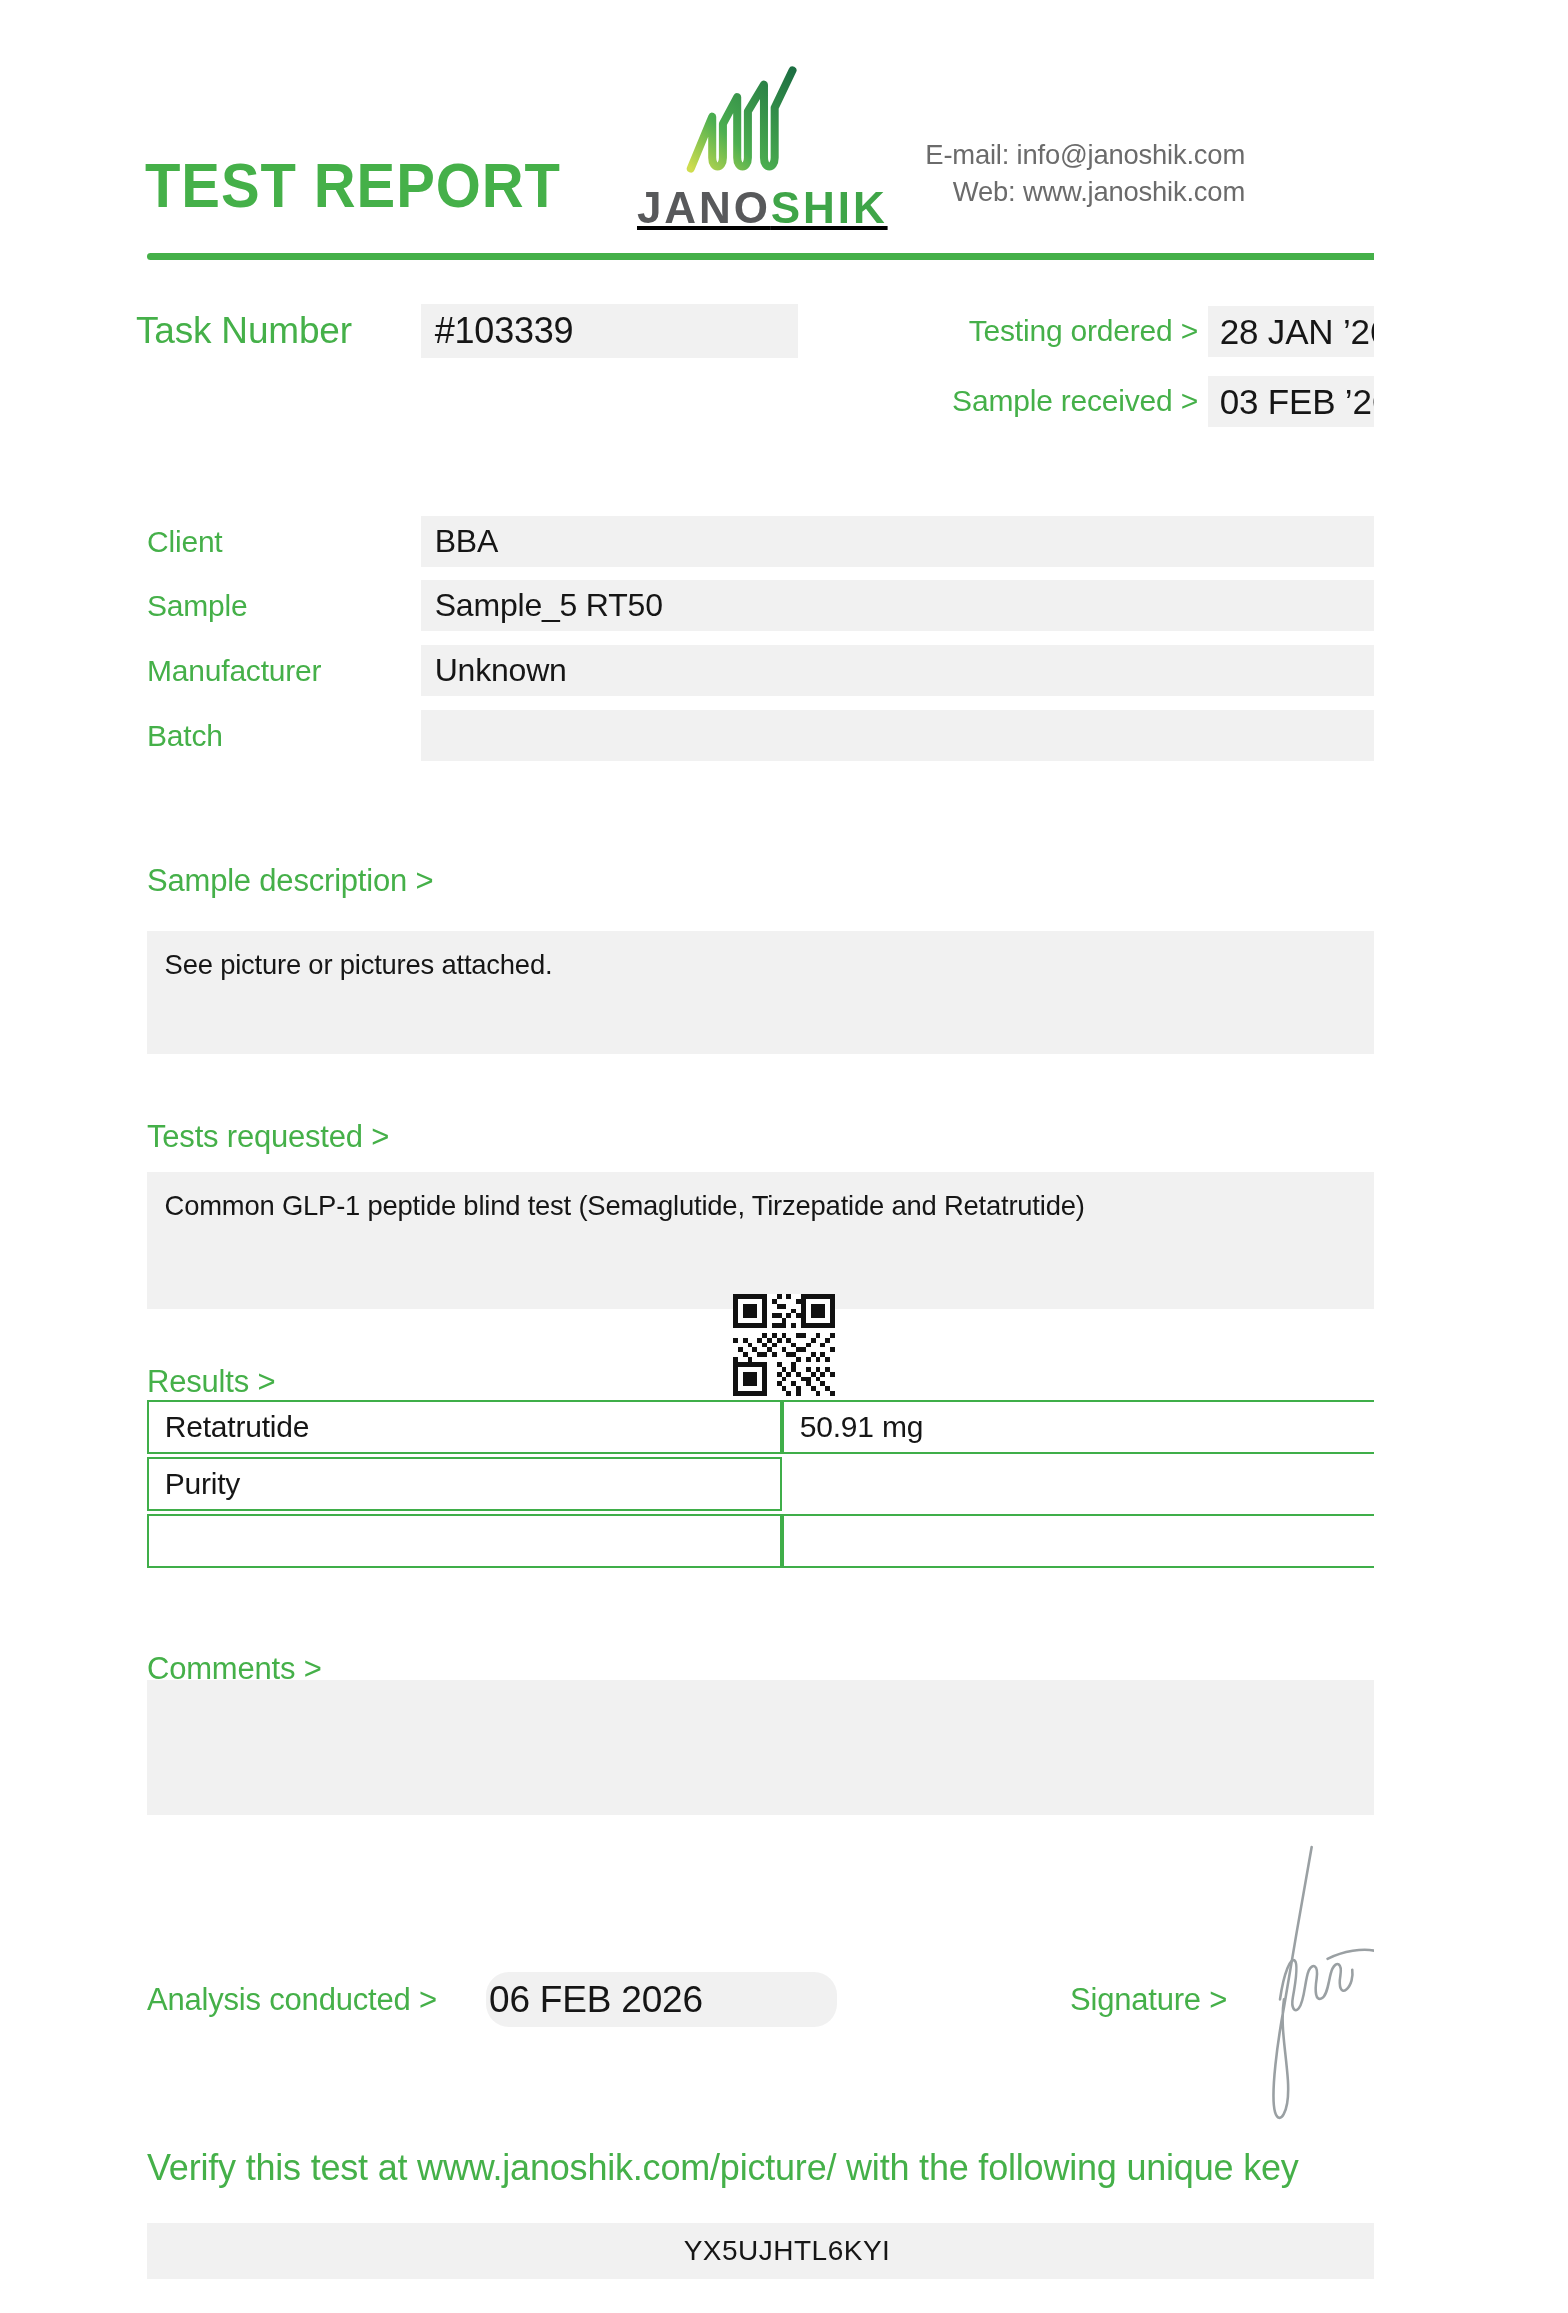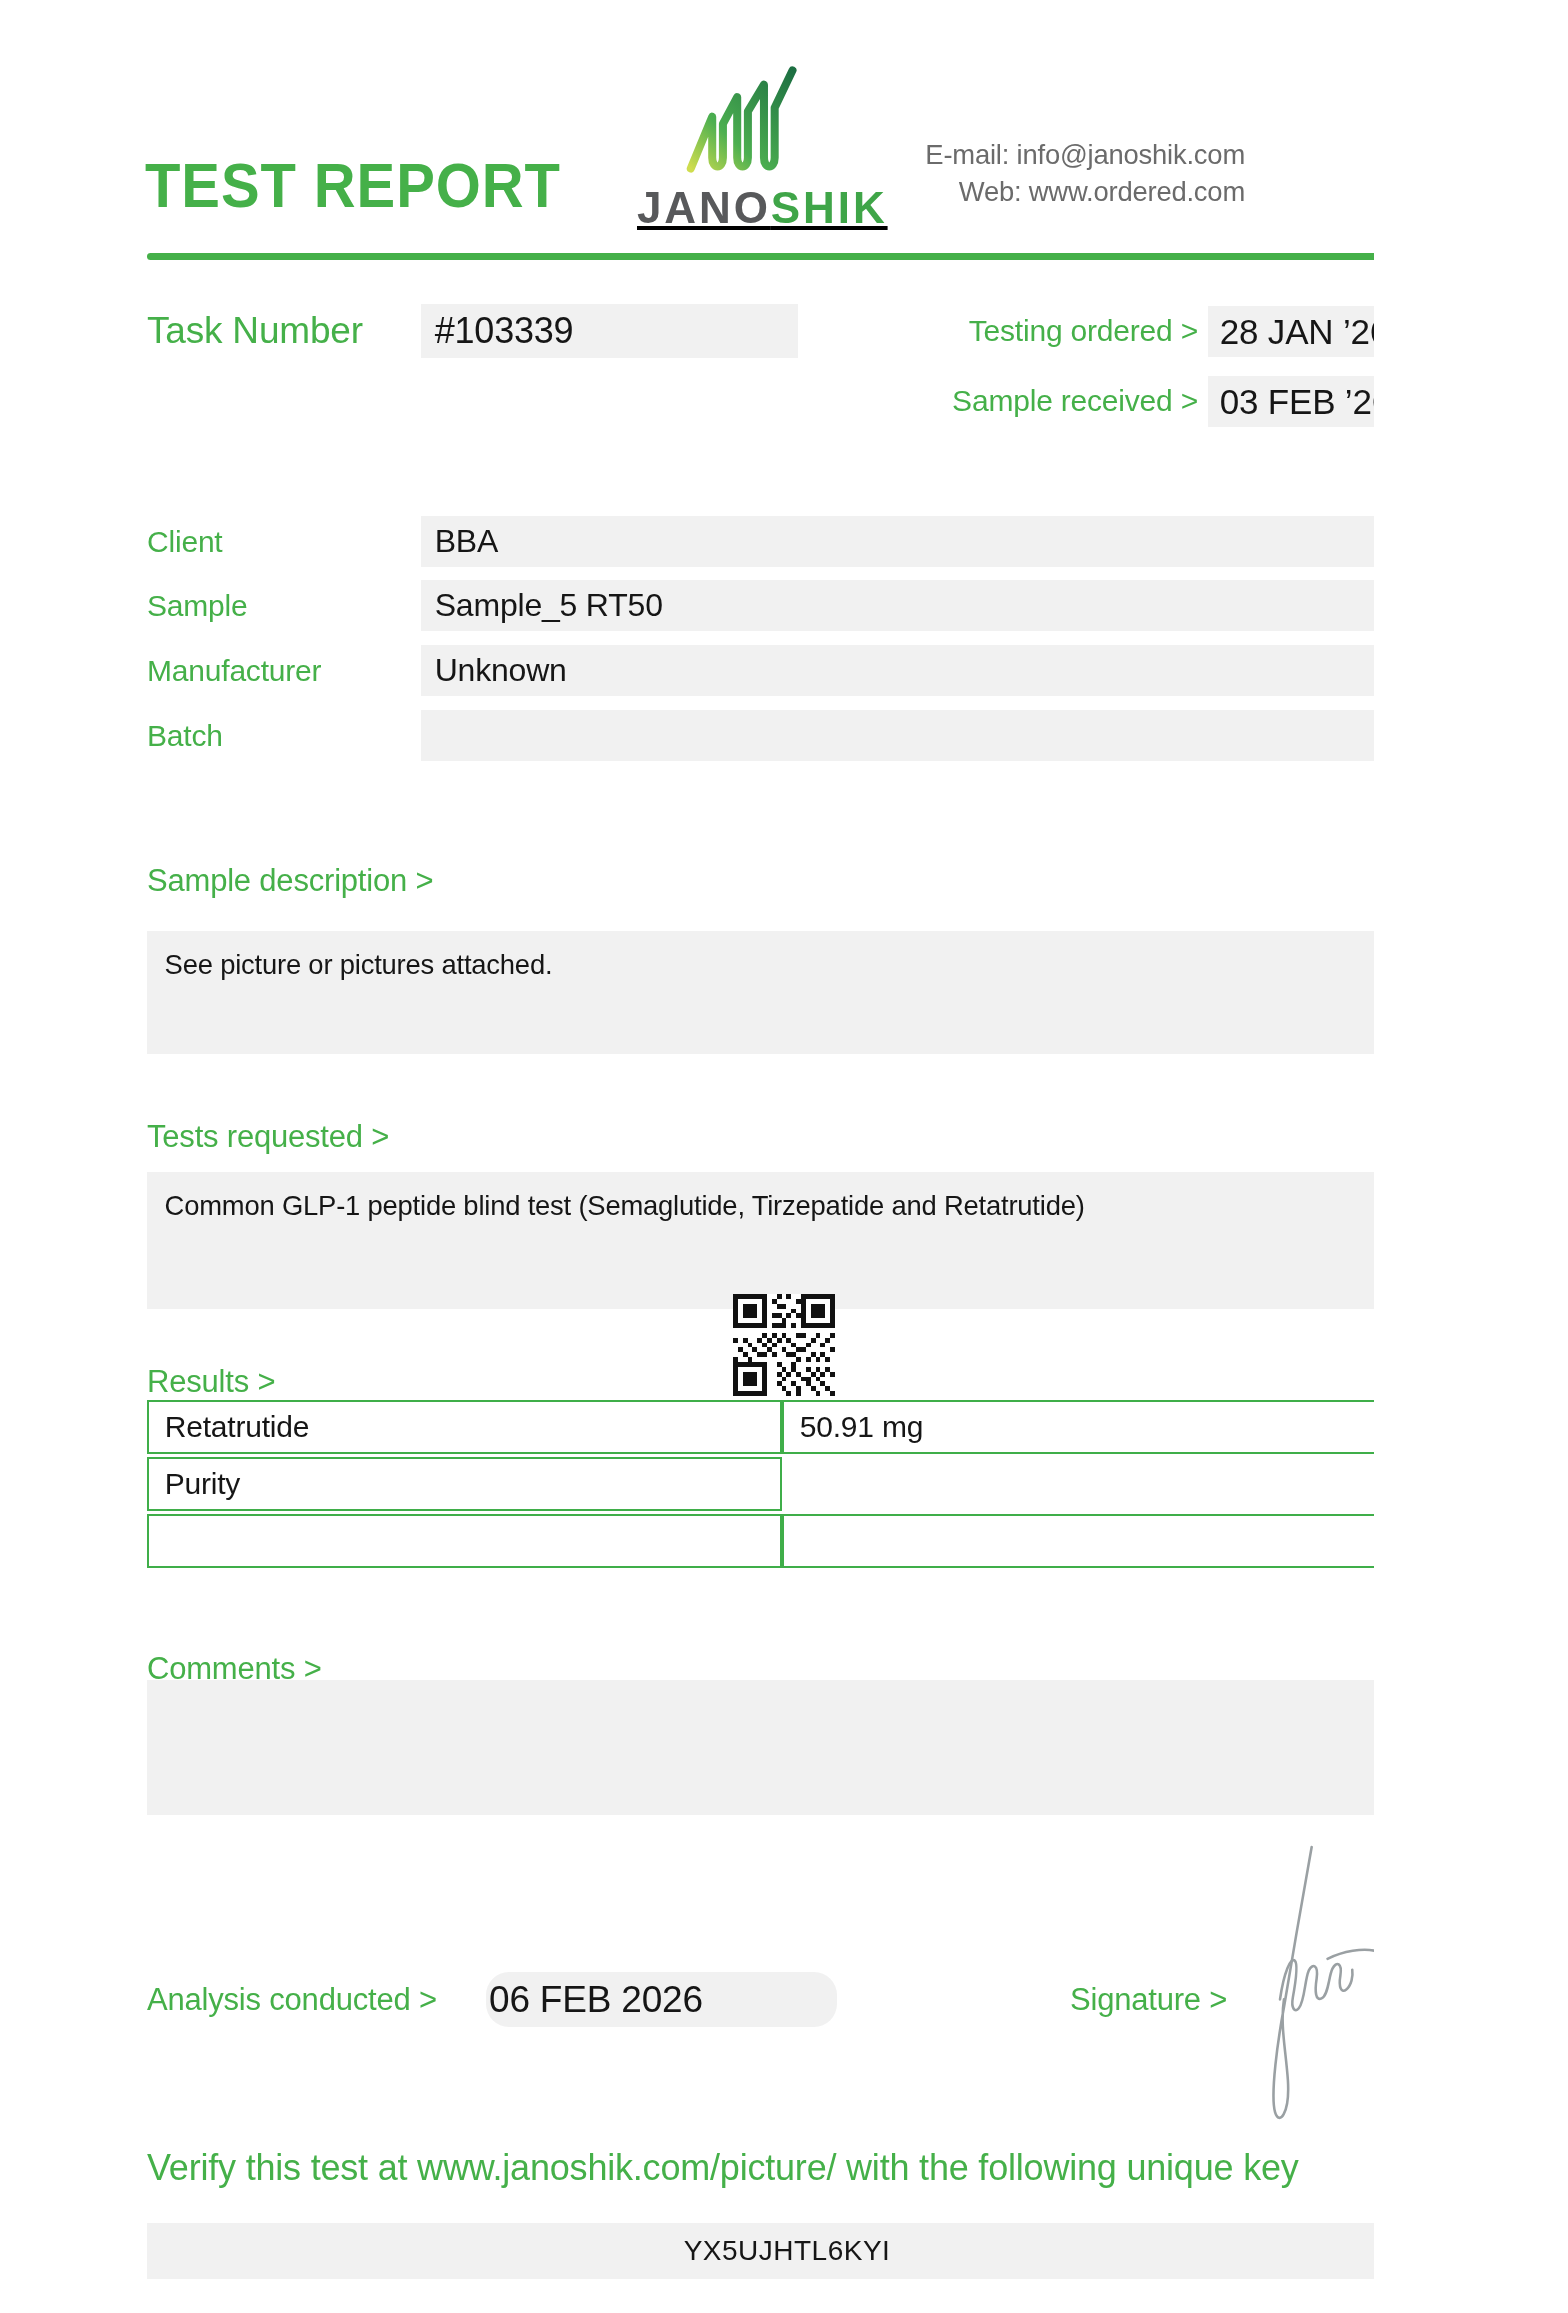--- a/index.html
+++ b/index.html
@@ -17,21 +17,21 @@
   .title{position:absolute;left:145px;top:149px;font-size:63px;font-weight:bold;color:var(--green);letter-spacing:1px;transform:scaleX(.92);transform-origin:left top;white-space:nowrap;}
   .logo{position:absolute;left:637px;top:65px;width:245px;text-decoration:underline;}
   .logo svg{display:block;margin:0 auto;}
   .logo-text{font-size:44px;font-weight:bold;letter-spacing:2.9px;margin-top:2px;white-space:nowrap;}
   .logo-jano{color:#58595b;}
   .logo-shik{color:#3fa548;}
   .contact{position:absolute;right:129px;top:137px;text-align:right;color:var(--gray);font-size:27.4px;line-height:1.35;}
   .rule{position:absolute;left:147px;top:253px;width:1372px;height:6.9px;background:var(--green);border-radius:3.9px;}
 
   
-  .task-label{position:absolute;left:147px;top:304px;height:54px;line-height:54px;font-size:37px;color:var(--green);white-space:nowrap;text-align:center;}
+  .task-label{position:absolute;left:136px;top:304px;height:54px;line-height:54px;font-size:37px;color:var(--green);white-space:nowrap;text-align:center;}
   .task-box{position:absolute;left:421px;top:304px;width:377px;height:54px;background:var(--box-bg);font-size:36px;line-height:54px;padding-left:13.7px;color:var(--ink);}
   .ordered-label{position:absolute;left:910px;top:304px;width:288px;height:54px;line-height:54px;font-size:30px;color:var(--green);text-align:right;white-space:nowrap;}
   .ordered-box{position:absolute;left:1208px;top:306px;width:238px;height:51px;background:var(--box-bg);font-size:35px;line-height:51px;padding-left:11.8px;color:var(--ink);white-space:nowrap;}
   .received-label{position:absolute;left:910px;top:374px;width:288px;height:54px;line-height:54px;font-size:30px;color:var(--green);text-align:right;white-space:nowrap;}
   .received-box{position:absolute;left:1208px;top:376px;width:238px;height:51px;background:var(--box-bg);font-size:35px;line-height:51px;padding-left:11.8px;color:var(--ink);white-space:nowrap;}
 
   
   .field-label{position:absolute;left:147px;height:51px;line-height:51px;font-size:30px;color:var(--green);white-space:nowrap;}
   .field-box{position:absolute;left:421px;width:1010px;height:51px;background:var(--box-bg);font-size:32px;line-height:51px;padding-left:13.7px;color:var(--ink);white-space:nowrap;}
   .row-0{top:516px;} .row-1{top:580px;} .row-2{top:645px;} .row-3{top:710px;}
@@ -82,21 +82,21 @@
       </defs>
       <path d="M8,116 C18,92 26,72 32,58 L32,104 C32,117 44,117 44,104 L44,66 L60,36 L60,104 C60,117 72,117 72,104 L72,52 L90,22 L90,104 C90,117 102,117 102,104 L102,48 L122,6" stroke="url(#lgrad)" stroke-width="9" stroke-linecap="round" stroke-linejoin="round"></path>
     </svg>
     <div class="logo-text">
       <span class="logo-jano">JANO</span><span class="logo-shik">SHIK</span>
     </div>
   </div>
 
   <div class="contact">
     <div>E-mail: info@janoshik.com</div>
-    <div>Web: www.ordered.com</div>
+    <div>Web: www.janoshik.com</div>
   </div>
 
   <div class="rule"></div>
 
   <div class="task-label">Task Number</div>
   <div class="task-box">#103339</div>
   <div class="ordered-label">Testing ordered &gt;</div>
   <div class="ordered-box">28 JAN ’26</div>
   <div class="received-label">Sample received &gt;</div>
   <div class="received-box">03 FEB ’26</div>

